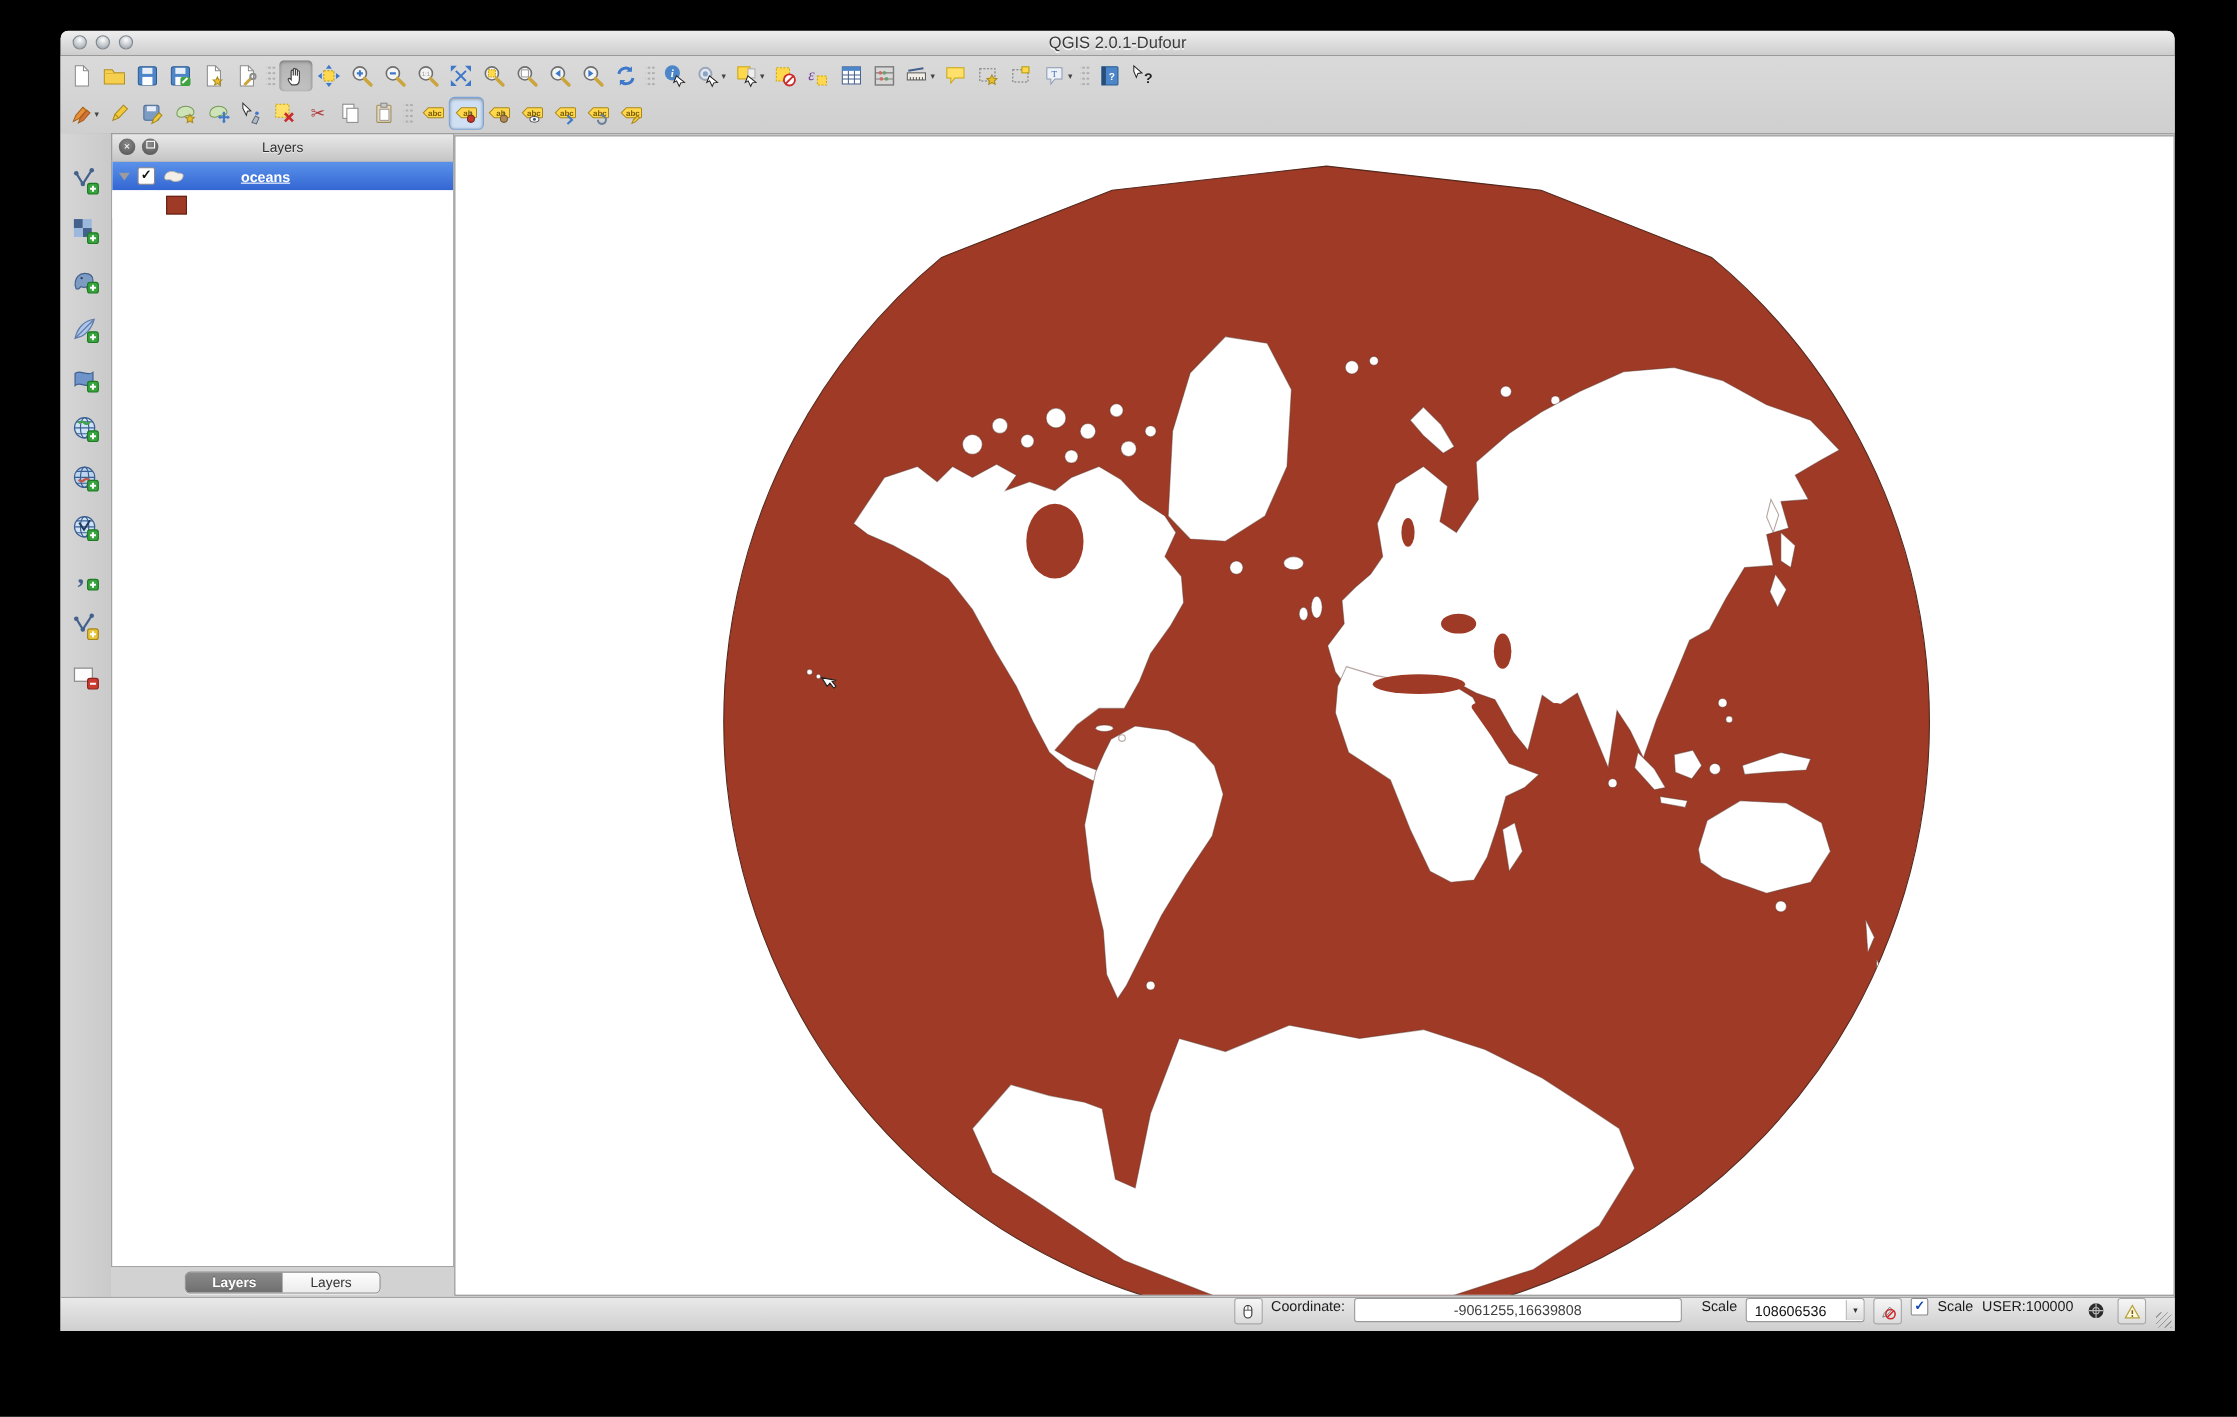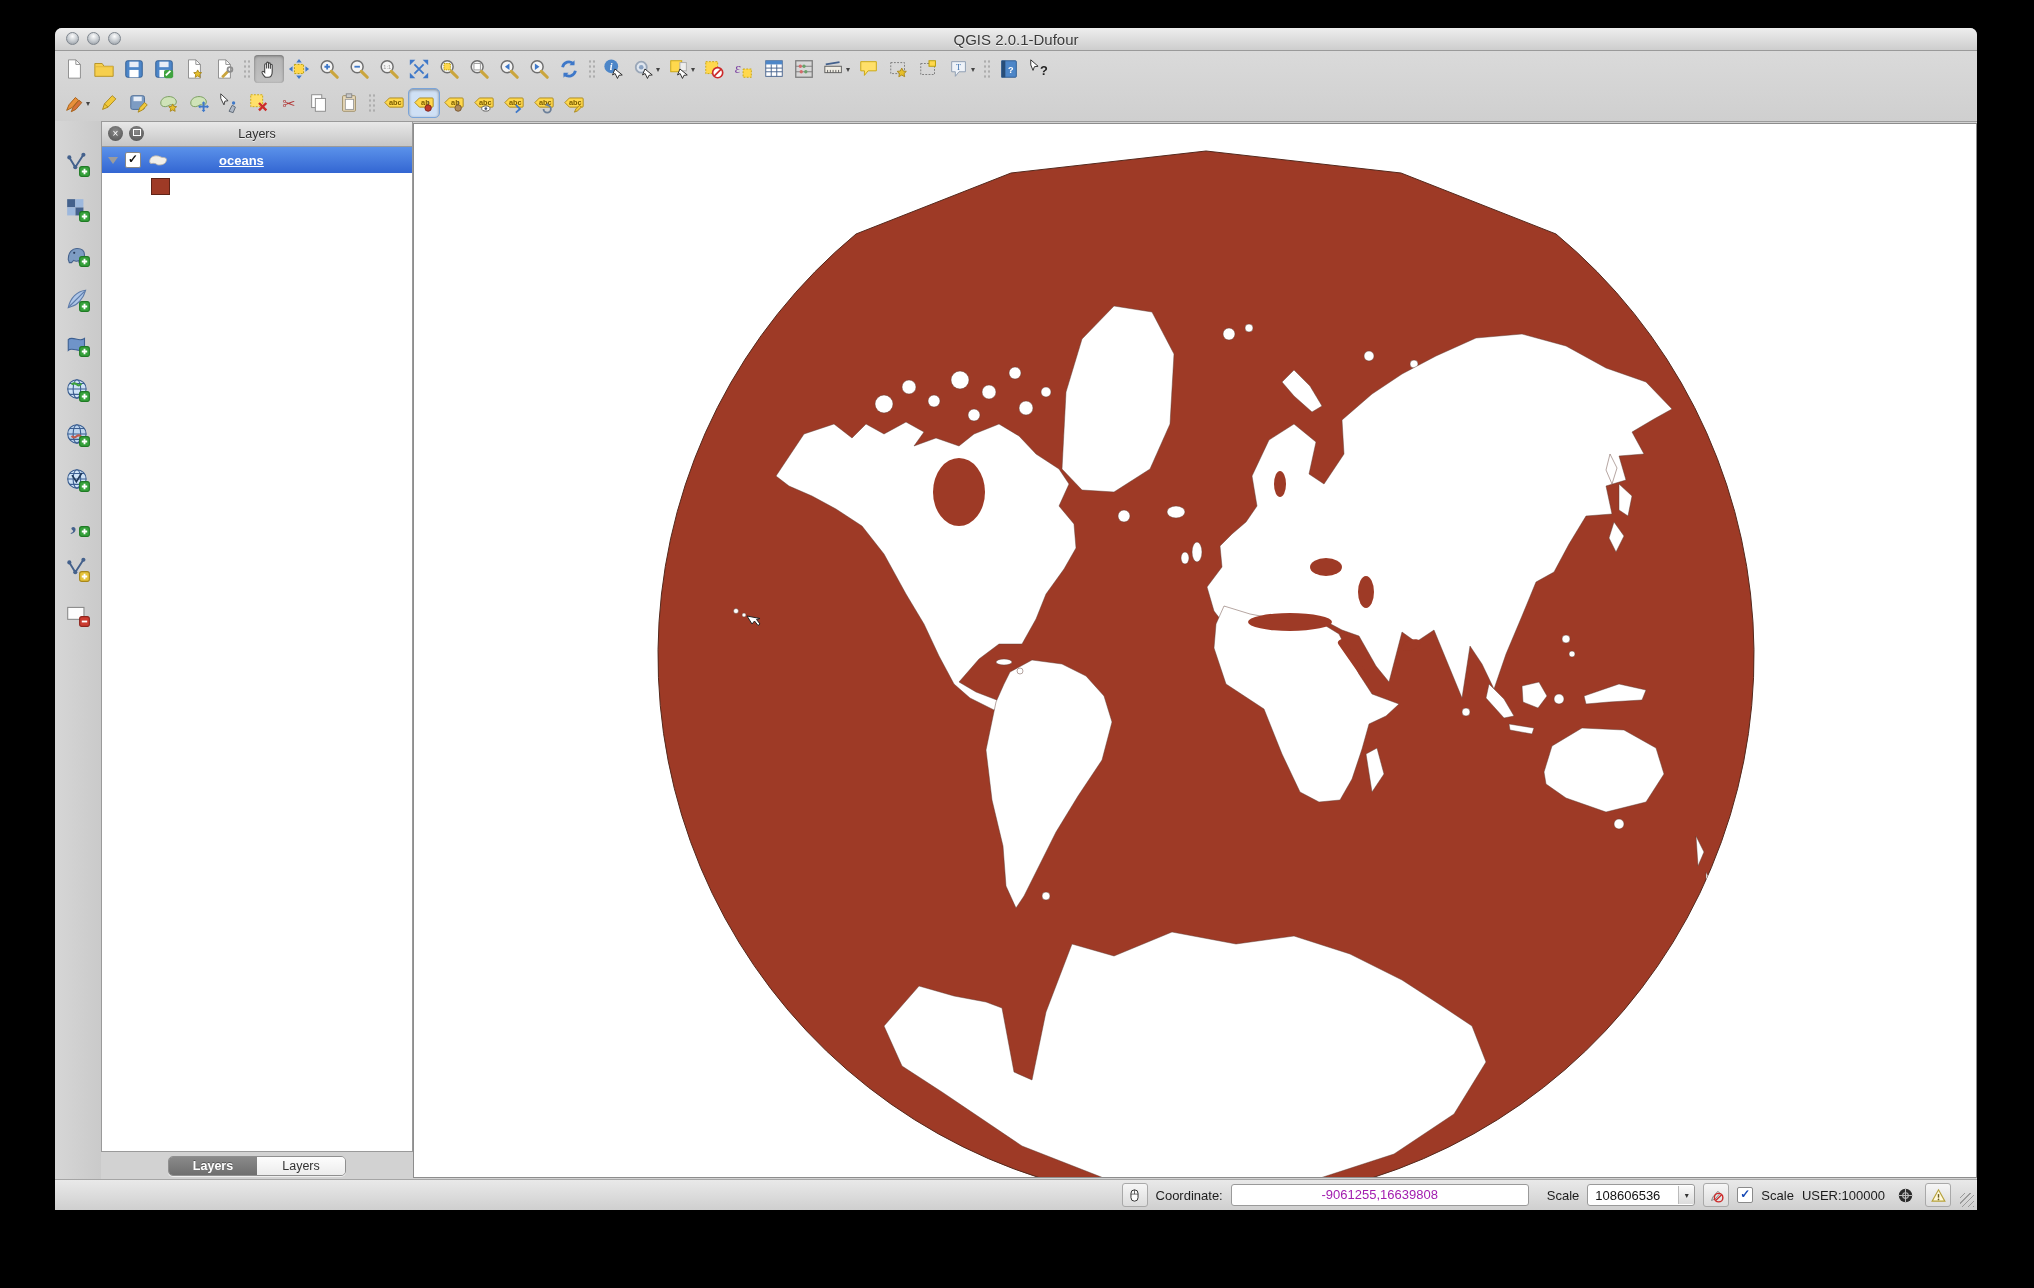--- a/index.html
+++ b/index.html
@@ -40,24 +40,24 @@
   .swatch{width:17px;height:15px;border:1px solid #5f2317;}
   .tabstrip{height:28px;display:flex;align-items:center;justify-content:center;background:#d2d2d2;}
   .seg{display:flex;border:1px solid #8f8f8f;border-radius:5px;overflow:hidden;box-shadow:0 1px 0 #eee;}
   .segbtn{min-width:64px;padding:2px 12px;font-size:12.5px;text-align:center;background:linear-gradient(#fdfdfd,#ececec);color:#333;}
   .segbtn.active{background:linear-gradient(#8a8a8a,#6f6f6f);color:#fff;text-shadow:0 -1px 0 #555;font-weight:bold;}
   
   .canvaswrap{flex:1;padding:2px 2px 2px 0;}
   .canvas{width:100%;height:100%;background:#fff;border:1px solid #8d8d8d;box-sizing:border-box;position:relative;overflow:hidden;}
   .canvas svg{display:block;}
   
-  .statusbar{position:absolute;left:0;right:0;bottom:0;height:30px;background:linear-gradient(#e9e9e9,#cfcfcf);border-top:1px solid #a5a5a5;display:flex;align-items:center;justify-content:flex-end;gap:8px;padding:0 26px 0 8px;font-size:13px;color:#1c1c1c;}
+  .statusbar{position:absolute;left:0;right:0;bottom:0;height:30px;background:linear-gradient(#e9e9e9,#cfcfcf);border-top:1px solid #a5a5a5;display:flex;align-items:flex-start;justify-content:flex-end;gap:8px;padding:0 26px 0 8px;font-size:13px;color:#1c1c1c;}
   .sbtn{width:24px;height:22px;border:1px solid #a9a9a9;border-radius:3px;background:linear-gradient(#f6f6f6,#dcdcdc);display:inline-flex;align-items:center;justify-content:center;flex:none;}
   .sbtn svg{width:17px;height:17px;}
-  .coordfield{width:296px;height:20px;background:#fff;border:1px solid #9a9a9a;border-radius:3px;text-align:center;font-size:13px;line-height:20px;color:#a21caf;}
+  .coordfield{width:296px;height:20px;background:#fff;border:1px solid #9a9a9a;border-radius:3px;text-align:center;font-size:13px;line-height:20px;color:#404040;}
   .scalecombo{height:20px;background:#fff;border:1px solid #9a9a9a;border-radius:3px;display:inline-flex;align-items:center;padding-left:7px;color:#111;gap:12px;}
   .scalecombo .arrow{width:15px;height:18px;margin-left:6px;border-left:1px solid #bbb;background:linear-gradient(#fafafa,#dcdcdc);font-size:8px;color:#333;display:inline-flex;align-items:center;justify-content:center;}
   .rendercb{width:14px;height:14px;background:#fff;border:1px solid #8a8a8a;border-radius:2px;font-size:12px;line-height:13px;text-align:center;color:#1649b5;font-weight:bold;}
   .grip-corner{position:absolute;right:3px;bottom:3px;width:14px;height:14px;background:repeating-linear-gradient(135deg,rgba(255,255,255,0) 0 3px,#9a9a9a 3px 4px);}
   .lbl{flex:none;}
 </style>
 </head>
 <body>
 
 <div class="window">

